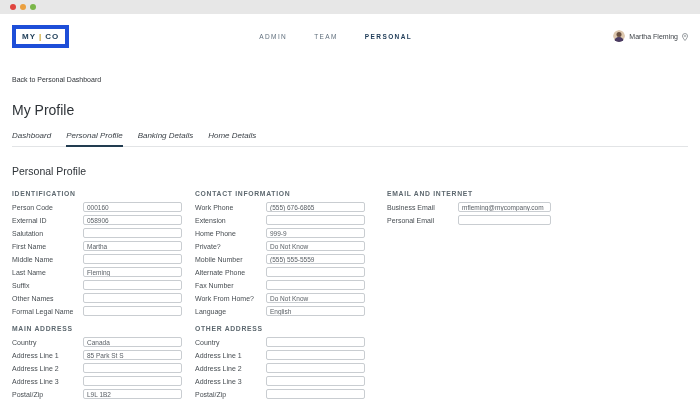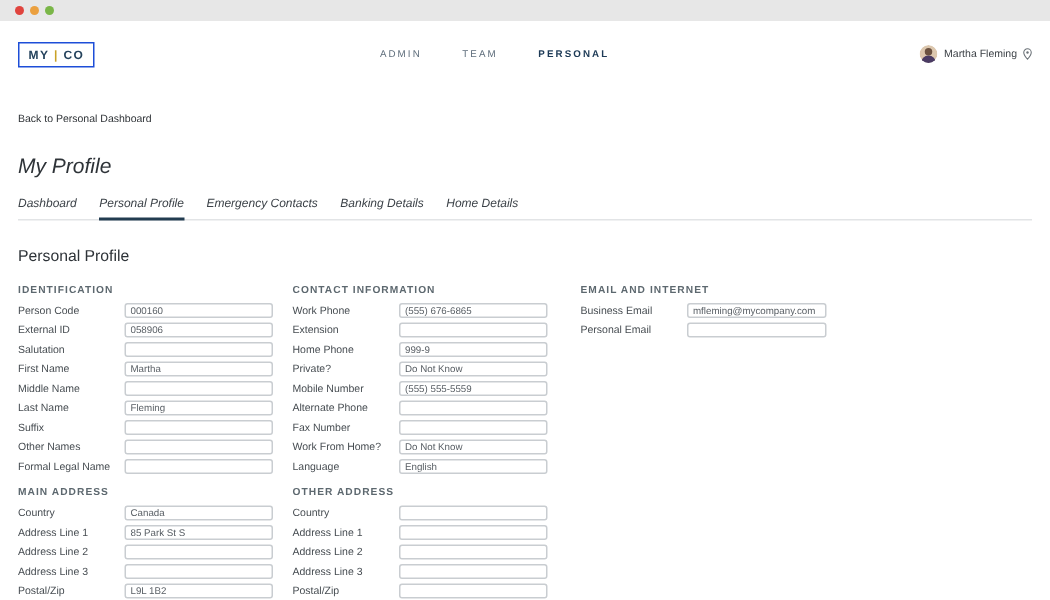--- a/index.html
+++ b/index.html
@@ -9,36 +9,36 @@
     font-family:"Liberation Sans", sans-serif;
     -webkit-font-smoothing:antialiased;
   }
   
   .titlebar { height:14px; background:#e7e7e7; display:flex; align-items:center; padding-left:10px; gap:4px; }
   .dot { width:6px; height:6px; border-radius:50%; display:inline-block; cursor:pointer; }
   .dot.red { background:#e0443e; } .dot.yellow { background:#eba03f; } .dot.green { background:#7ab648; }
 
   
   .header { height:44px; display:flex; align-items:center; padding:0 12px; background:#fff; }
-  .logo { border:1px solid #1d4ed8; padding:3px 6px; display:flex; align-items:center; gap:3px;
+  .logo { border:4px solid #1d4ed8; padding:3px 6px; display:flex; align-items:center; gap:3px;
           font-size:8px; font-weight:bold; letter-spacing:1px; color:#24425c; cursor:pointer; }
   .logo-divider { color:#c9a227; font-weight:bold; }
   .main-nav { display:flex; gap:27px; margin-left:190px; }
   .nav-item { font-size:6.5px; letter-spacing:1.4px; color:#5f6e7c; text-transform:uppercase;
               text-decoration:none; cursor:pointer; }
   .nav-item.active { color:#1d3a56; font-weight:bold; }
   .user { margin-left:auto; display:flex; align-items:center; gap:4px; cursor:pointer; }
   .avatar { width:12px; height:12px; border-radius:50%; overflow:hidden; flex-shrink:0; }
   .avatar svg { display:block; }
   .user-name { font-size:7px; color:#3a3f44; }
 
   
   .content { padding:10px 12px 0 12px; }
   .back-link { font-size:7px; color:#2f3337; text-decoration:none; display:inline-block; cursor:pointer; }
-  .page-title { font-size:14px; font-weight:400; color:#2e3338; margin:16px 0 0 0;font-style:italic; }
+  .page-title { font-size:14px; font-weight:400; color:#2e3338; margin:16px 0 0 0; }
   .tab-bar { display:flex; gap:15px; margin-top:13px; border-bottom:1px solid #e2e4e6; }
   .tab { font-size:8px; color:#3c4248; padding-bottom:5px; text-decoration:none; cursor:pointer;
          border-bottom:2px solid transparent; margin-bottom:-1px; white-space:nowrap;font-style:italic; }
   .tab.active { border-bottom-color:#223c50; }
   .section-heading { font-size:10.5px; font-weight:400; color:#2e3338; margin:18px 0 0 0; }
 
   
   .form-grid { display:flex; margin-top:13px; }
   .form-column { width:170px; flex-shrink:0; }
   .form-column + .form-column { margin-left:13px; }
@@ -93,21 +93,20 @@
       </span>
     </div>
   </header>
 
   <main class="content">
     <a class="back-link">Back to Personal Dashboard</a>
     <h1 class="page-title">My Profile</h1>
     <nav class="tab-bar">
         <a class="tab">Dashboard</a>
         <a class="tab active">Personal Profile</a>
-        <a class="tab">Emergency Contacts</a>
         <a class="tab">Banking Details</a>
         <a class="tab">Home Details</a>
       </nav>
     <h2 class="section-heading">Personal Profile</h2>
     <div class="form-grid">
         <div class="form-column">
           <section class="form-section">
             <div class="section-title">IDENTIFICATION</div>
             <div class="form-row">
               <label class="field-label">Person Code</label>

